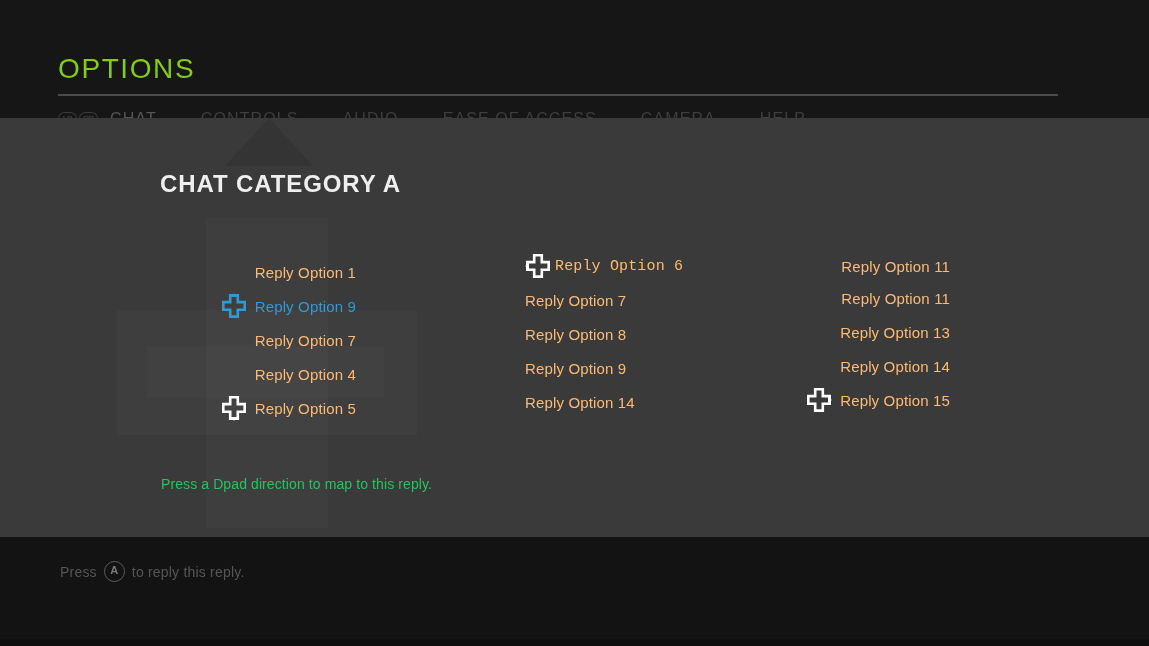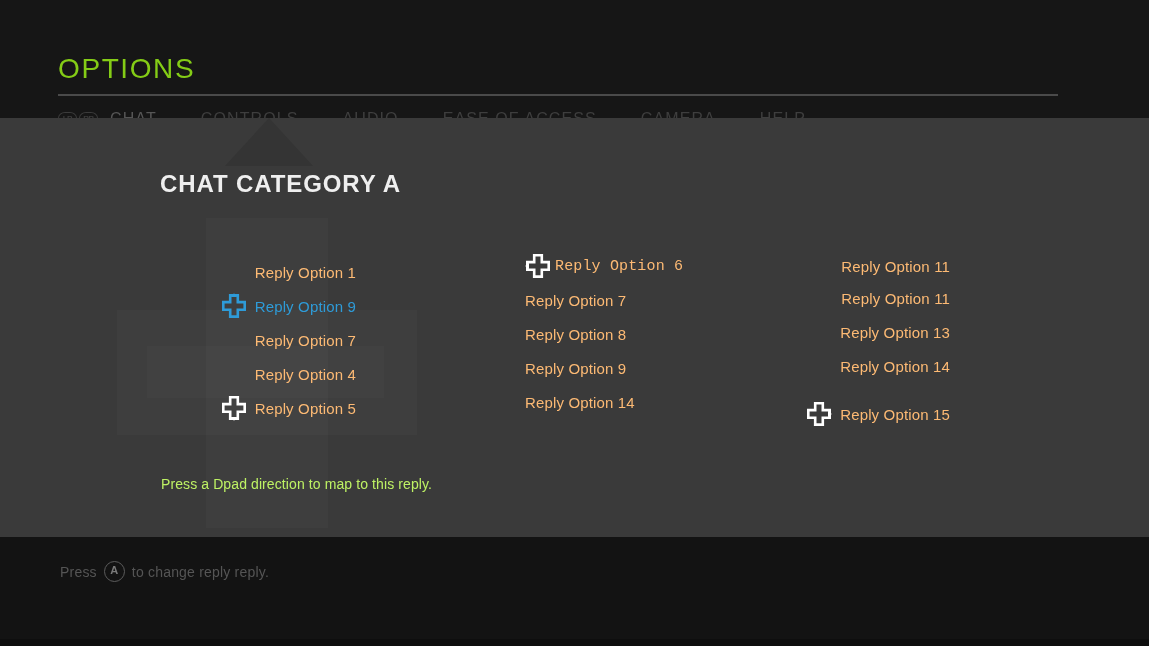--- a/index.html
+++ b/index.html
@@ -196,21 +196,21 @@
     top: 50%;
     transform: translateY(-50%);
   }
 
   
   .helper-text {
     position: absolute;
     left: 161px;
     top: 358px;
     font-size: 14px;
-    color: #bef264;
+    color: #22c55e;
     letter-spacing: 0.1px;
   }
 
   
   .footer-band {
     position: absolute;
     left: 0;
     top: 537px;
     width: 1149px;
     height: 102px;
@@ -336,36 +336,36 @@
           </div>
           <div class="opt-row" style="top: 168px;">
             <span class="opt-label">Reply Option 11</span>
           </div>
           <div class="opt-row" style="top: 202px;">
             <span class="opt-label">Reply Option 13</span>
           </div>
           <div class="opt-row" style="top: 236px;">
             <span class="opt-label">Reply Option 14</span>
           </div>
-          <div class="opt-row" style="top: 284px; text-align: center;">
+          <div class="opt-row" style="top: 270px; text-align: center;">
             <span class="dpad dpad-abs-left">
               <svg viewBox="0 0 26 26" xmlns="http://www.w3.org/2000/svg">
                 <path d="M9.2 2.2 h7.6 v6.9 h6.9 v7.6 h-6.9 v6.9 h-7.6 v-6.9 H2.3 v-7.6 h6.9 z" fill="none" stroke="#ffffff" stroke-width="2.6" stroke-linejoin="miter"></path>
                 <path d="M25.8 13 L22.0 9.7 V16.3 Z" fill="#ffffff"></path>
               </svg>
             </span>
             <span class="opt-label">Reply Option 15</span>
           </div>
         </div>
     </div>
 
     <div class="helper-text">Press a Dpad direction to map to this reply.</div>
   </div>
 
   <div class="footer-band">
     <div class="footer-hint">
       <span>Press</span>
       <span class="btn-a">A</span>
-      <span>to change reply reply.</span>
+      <span>to reply this reply.</span>
     </div>
   </div>
 
 </div>
 
 </body></html>

